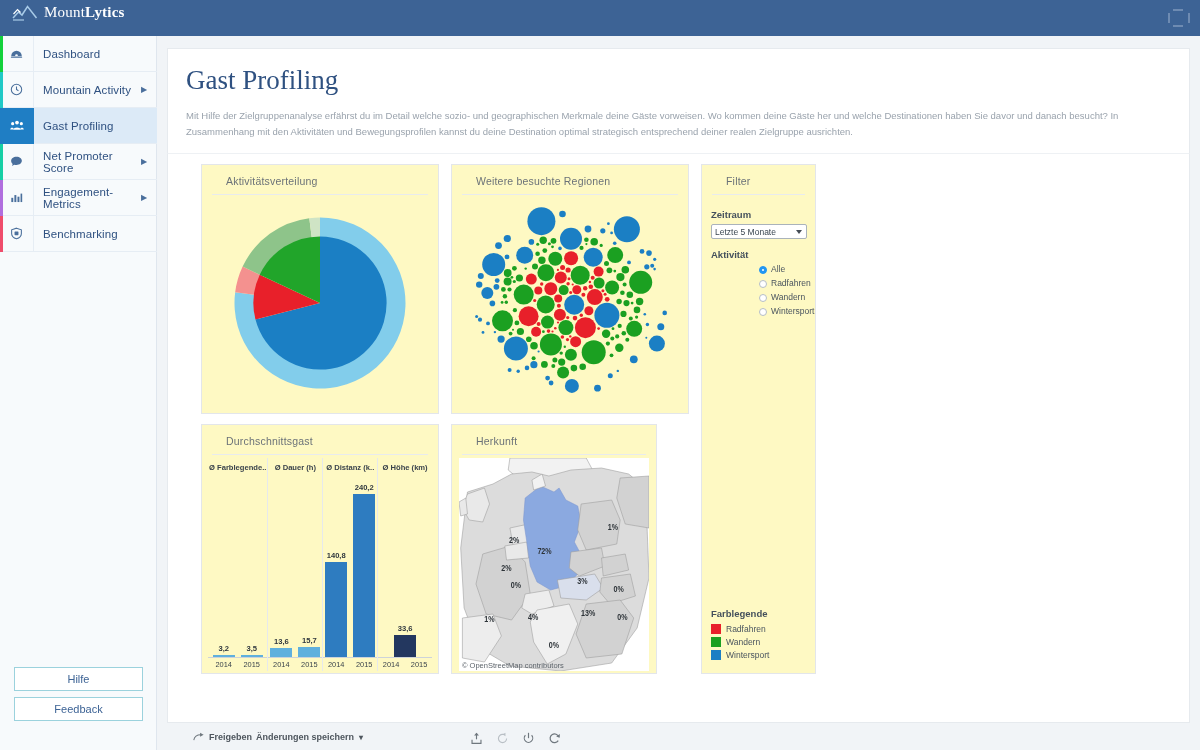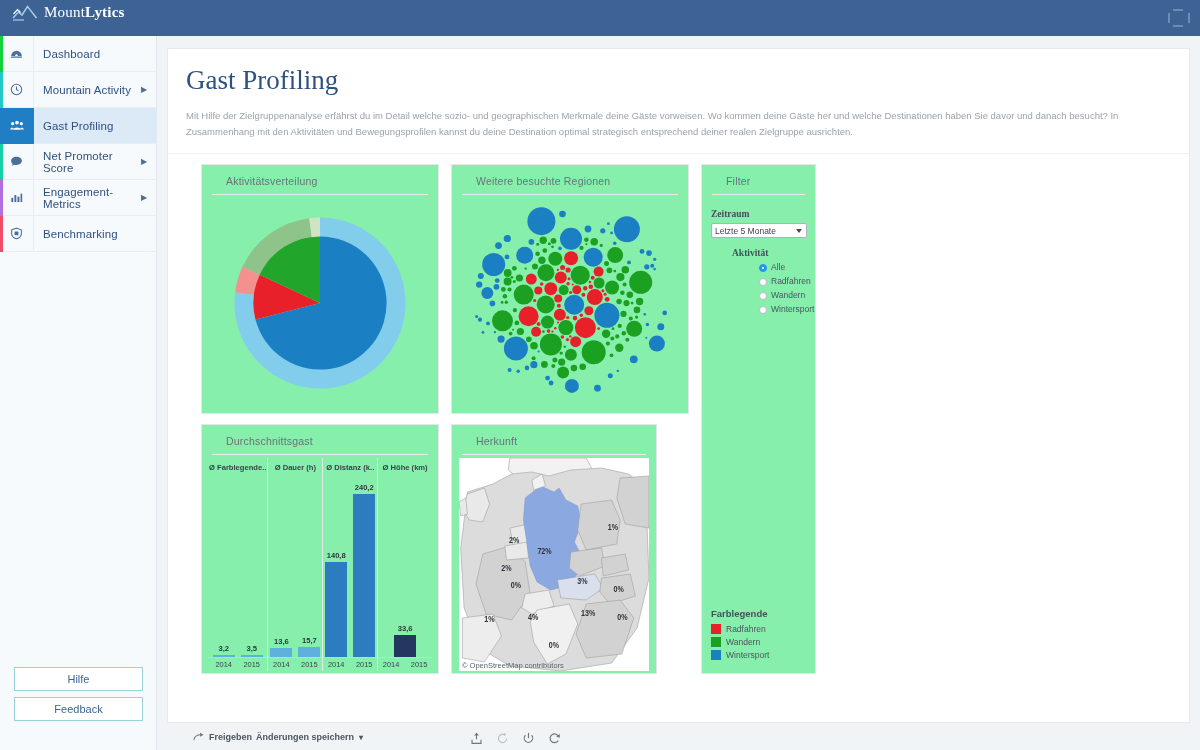--- a/index.html
+++ b/index.html
@@ -94,21 +94,21 @@
   .page-desc {
     font-size: 9.5px; color: #9aa3ad; line-height: 1.65; max-width: 990px;
   }
   .board {
     background: #ffffff; border: 1px solid #e6eaee; border-top: 1px solid #eef1f4;
     height: 570px; position: relative; padding: 12px;
   }
 
   
   .panel {
-    position: absolute; background: #86efac; border: 1px solid #e3e6ea;
+    position: absolute; background: #fef9c3; border: 1px solid #e3e6ea;
   }
   .panel-title {
     font-size: 10.5px; color: #6b7278; padding: 10px 0 7px 14px;
     margin: 0 10px; border-bottom: 1px solid #e8ebee; letter-spacing: .2px;
   }
   .panel-body { position: relative; width: 100%; }
 
   #panel-activity { left: 33px;  top: 10px;  width: 238px; height: 250px; }
   #panel-regions  { left: 283px; top: 10px;  width: 238px; height: 250px; }
   #panel-filter   { left: 533px; top: 10px;  width: 115px; height: 510px; }
@@ -116,21 +116,21 @@
   #panel-origin   { left: 283px; top: 270px; width: 206px; height: 250px; }
 
   
   .donut-wrap { display: flex; align-items: center; justify-content: center; height: 215px; }
 
   
   .bubbles { width: 100%; height: 215px; }
 
   
   .filter-body { padding: 10px 9px 0 9px; }
-  .filter-lbl { font-size: 9.5px; font-weight: bold; color: #44505c; margin: 4px 0 4px 0; font-family: Liberation Serif, serif; }
+  .filter-lbl { font-size: 9.5px; font-weight: bold; color: #44505c; margin: 4px 0 4px 0; }
   .filter-select {
     width: 96px; height: 15px; font-size: 8.5px; color: #3a4651;
     border: 1px solid #aab3bb; background: #ffffff; border-radius: 2px;
     padding: 0 3px; position: relative; display: flex; align-items: center;
     cursor: pointer;
   }
   .filter-select .caret {
     position: absolute; right: 4px; top: 5px;
     border-left: 3px solid transparent; border-right: 3px solid transparent;
     border-top: 4px solid #444c55;
@@ -517,21 +517,21 @@
       </div>
 
       <div class="panel" id="panel-filter">
         <div class="panel-title">Filter</div>
         <div class="filter-body">
           <div class="filter-lbl">Zeitraum</div>
           <div class="filter-select">
             <span>Letzte 5 Monate</span>
             <span class="caret"></span>
           </div>
-          <div class="filter-lbl" style="margin-top:10px;margin-left:21px;">Aktivität</div>
+          <div class="filter-lbl" style="margin-top:10px;">Aktivität</div>
           <div id="radio-list">
               <div class="radio-row">
                 <div class="radio on"></div>
                 <div class="radio-lbl">Alle</div>
               </div>
               <div class="radio-row">
                 <div class="radio"></div>
                 <div class="radio-lbl">Radfahren</div>
               </div>
               <div class="radio-row">

